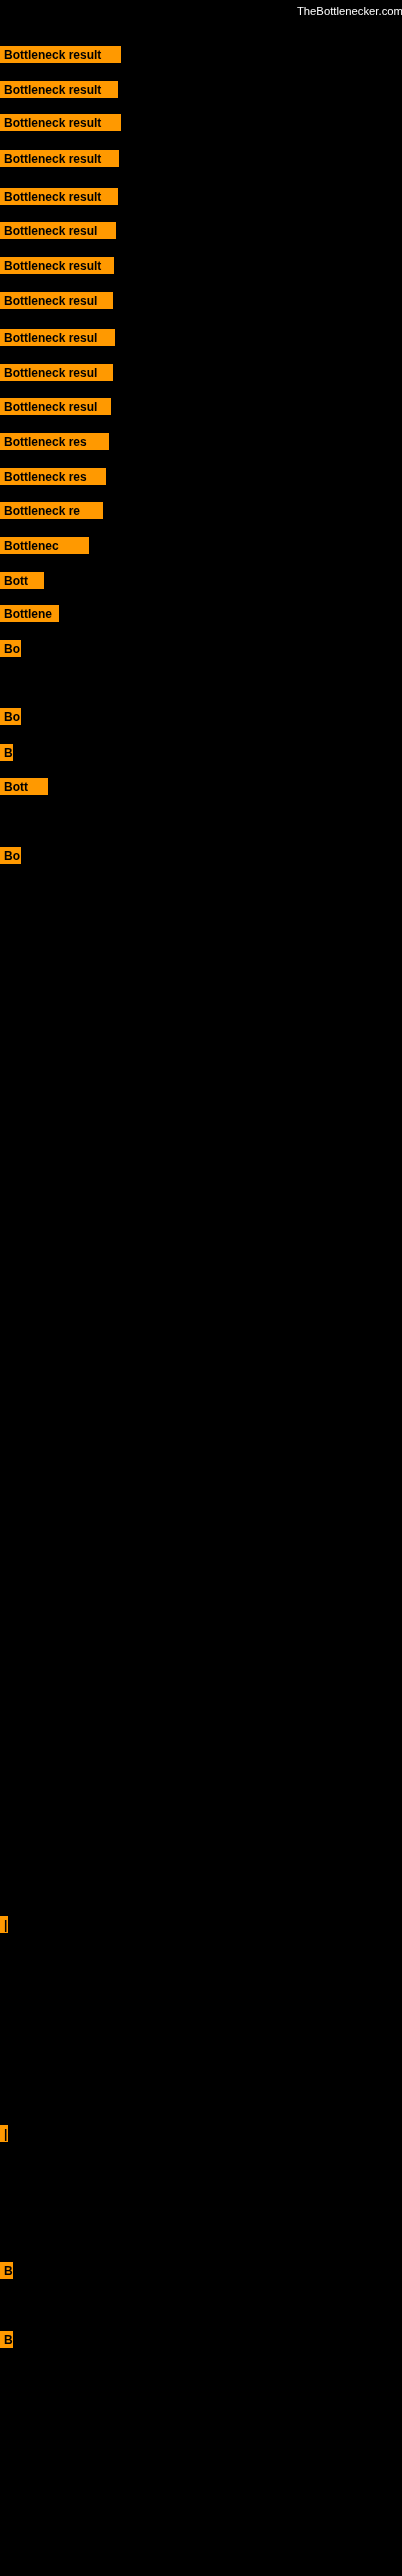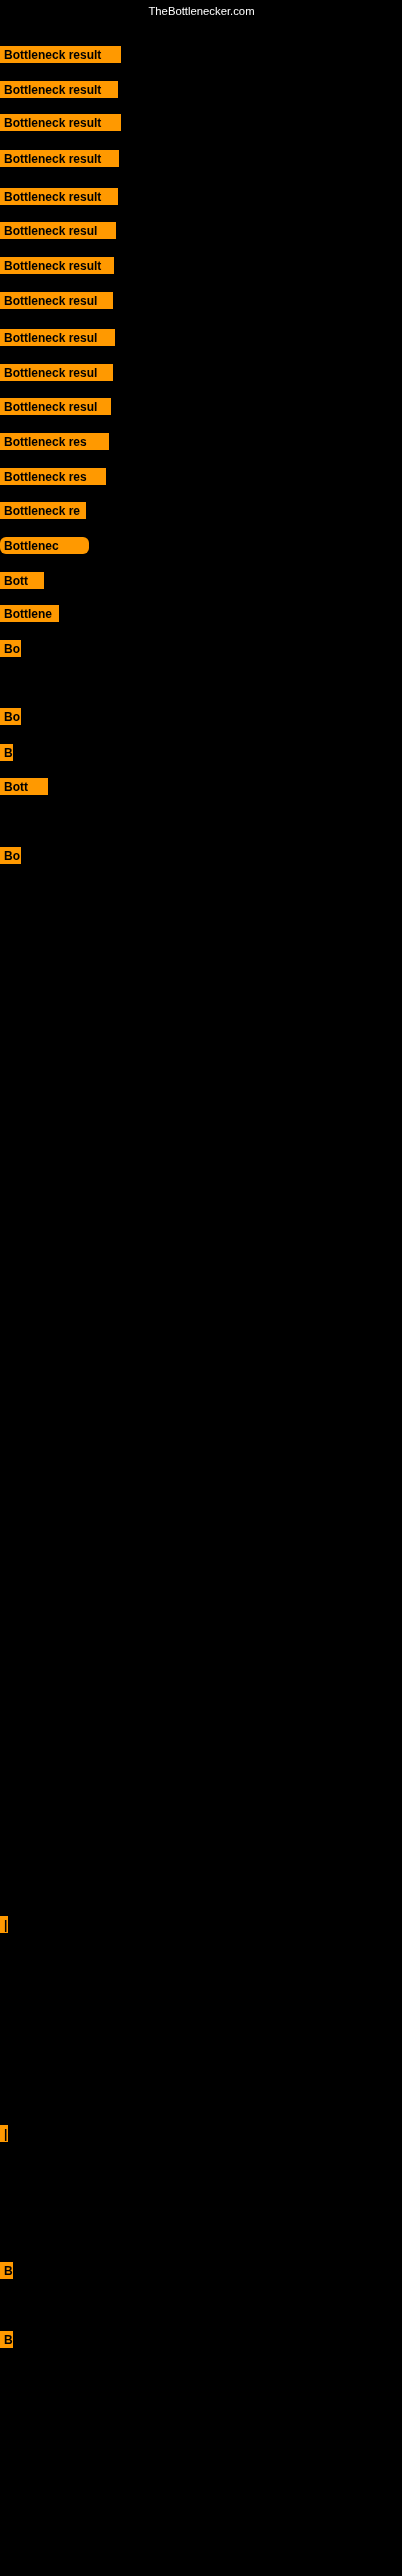--- a/index.html
+++ b/index.html
@@ -7,21 +7,21 @@
       background: #000;
       width: 403px;
       min-height: 2576px;
       font-family: Arial, sans-serif;
       position: relative;
       overflow-x: hidden;
     }
     .site-title {
       color: #fff;
       font-size: 11.3px;
-      text-align: center;
+      text-align: right;
       padding: 3.2px 0;
       position: absolute;
       width: 100%;
       top: 1.6px;
     }
     .bottleneck-badge {
       background: #f90;
       color: #000;
       font-size: 12px;
       font-weight: bold;
@@ -45,22 +45,22 @@
     <div class="bottleneck-badge" style="top: 150px; max-width: 119px; width: 119px;">Bottleneck result</div>
     <div class="bottleneck-badge" style="top: 188px; max-width: 118px; width: 118px;">Bottleneck result</div>
     <div class="bottleneck-badge" style="top: 222px; max-width: 116px; width: 116px;">Bottleneck resul</div>
     <div class="bottleneck-badge" style="top: 257px; max-width: 114px; width: 114px;">Bottleneck result</div>
     <div class="bottleneck-badge" style="top: 292px; max-width: 113px; width: 113px;">Bottleneck resul</div>
     <div class="bottleneck-badge" style="top: 329px; max-width: 115px; width: 115px;">Bottleneck resul</div>
     <div class="bottleneck-badge" style="top: 364px; max-width: 113px; width: 113px;">Bottleneck resul</div>
     <div class="bottleneck-badge" style="top: 398px; max-width: 111px; width: 111px;">Bottleneck resul</div>
     <div class="bottleneck-badge" style="top: 433px; max-width: 109px; width: 109px;">Bottleneck res</div>
     <div class="bottleneck-badge" style="top: 468px; max-width: 106px; width: 106px;">Bottleneck res</div>
-    <div class="bottleneck-badge" style="top: 502px; max-width: 103px; width: 86px;">Bottleneck re</div>
-    <div class="bottleneck-badge" style="top: 537px; max-width: 89px; width: 89px; border-radius: 6px;">Bottlenec</div>
+    <div class="bottleneck-badge" style="top: 502px; max-width: 103px; width: 103px;">Bottleneck re</div>
+    <div class="bottleneck-badge" style="top: 537px; max-width: 89px; width: 89px;">Bottlenec</div>
     <div class="bottleneck-badge" style="top: 572px; max-width: 44px; width: 44px;">Bott</div>
     <div class="bottleneck-badge" style="top: 605px; max-width: 72px; width: 59px;">Bottlene</div>
     <div class="bottleneck-badge" style="top: 640px; max-width: 21px; width: 21px;">Bo</div>
     <div class="bottleneck-badge" style="top: 708px; max-width: 21px; width: 21px;">Bo</div>
     <div class="bottleneck-badge" style="top: 744px; max-width: 13px; width: 13px;">B</div>
     <div class="bottleneck-badge" style="top: 778px; max-width: 48px; width: 48px;">Bott</div>
     <div class="bottleneck-badge" style="top: 847px; max-width: 21px; width: 21px;">Bo</div>
     <div class="bottleneck-badge" style="top: 1916px; max-width: 1.6px; width: 1.6px;">|</div>
     <div class="bottleneck-badge" style="top: 2125px; max-width: 1.6px; width: 1.6px;">|</div>
     <div class="bottleneck-badge" style="top: 2262px; max-width: 13px; width: 13px;">B</div>

